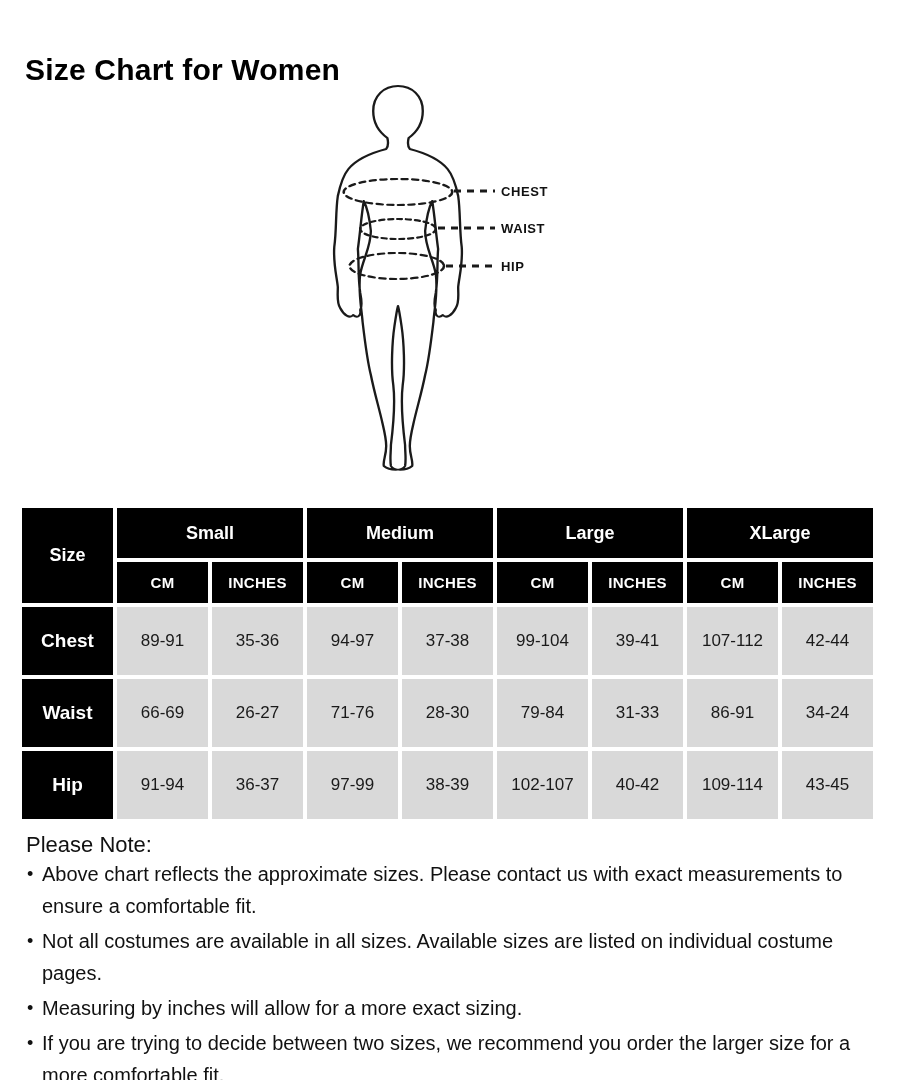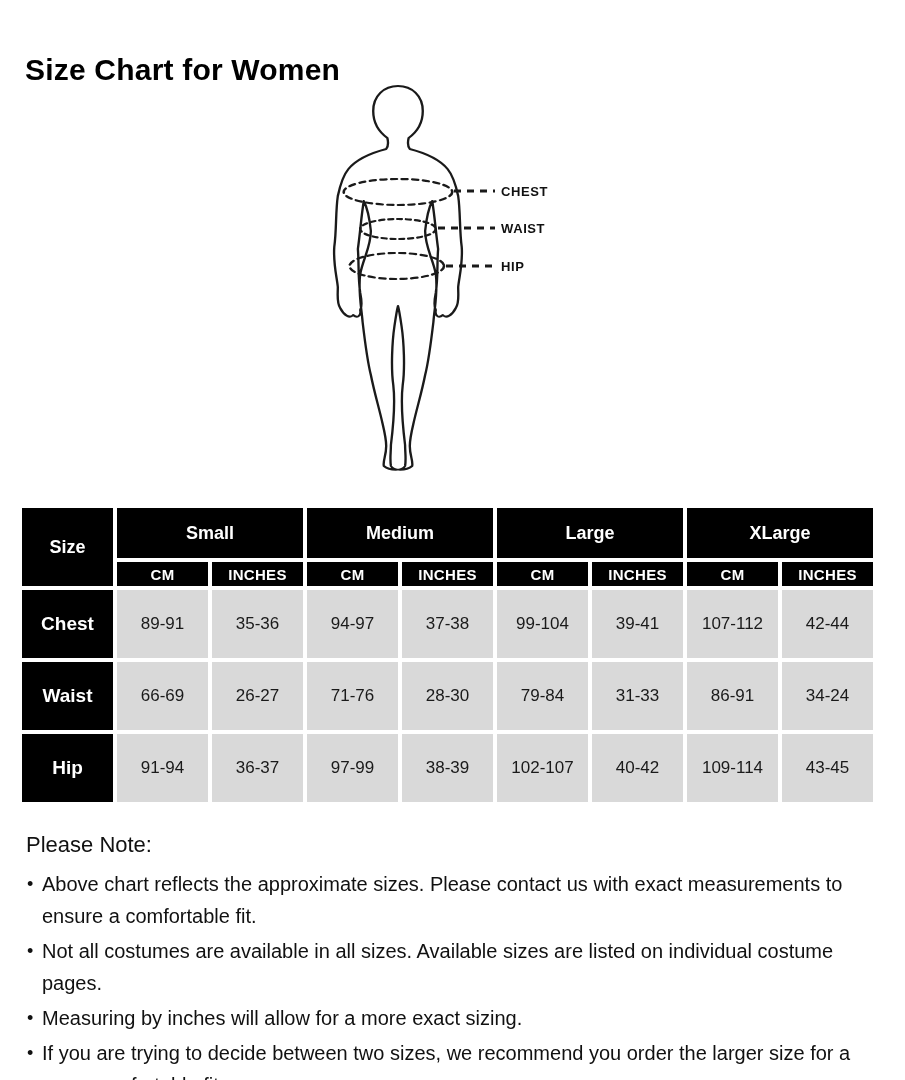--- a/index.html
+++ b/index.html
@@ -61,21 +61,21 @@
     text-align: center;
     vertical-align: middle;
     overflow: hidden;
   }
   th.hdr {
     background: #000000;
     color: #ffffff;
     font-weight: bold;
   }
   tr.group-row th.hdr { height: 50px; font-size: 18px; }
-  tr.unit-row th.hdr { height: 24px; font-size: 15px; letter-spacing: 0.3px; }
+  tr.unit-row th.hdr { height: 41px; font-size: 15px; letter-spacing: 0.3px; }
   th.corner { font-size: 20px; margin-left: 29px; }
   tr.data-row { height: 68px; }
   tr.data-row th.hdr { font-size: 19px; }
   tr.data-row td {
     background: #d9d9d9;
     color: #1a1a1a;
     font-size: 17px;
     text-align: center;
   }
 
@@ -83,21 +83,20 @@
   .notes {
     position: absolute;
     left: 26px;
     top: 832px;
     width: 854px;
   }
   .notes-heading {
     font-size: 22px;
     font-weight: normal;
     color: #111111;
-    margin-bottom: 10px;
   }
   ul.note-list { list-style: none; }
   ul.note-list li {
     position: relative;
     padding-left: 16px;
     font-size: 20px;
     line-height: 32px;
     color: #111111;
     margin-bottom: 3px;
   }

